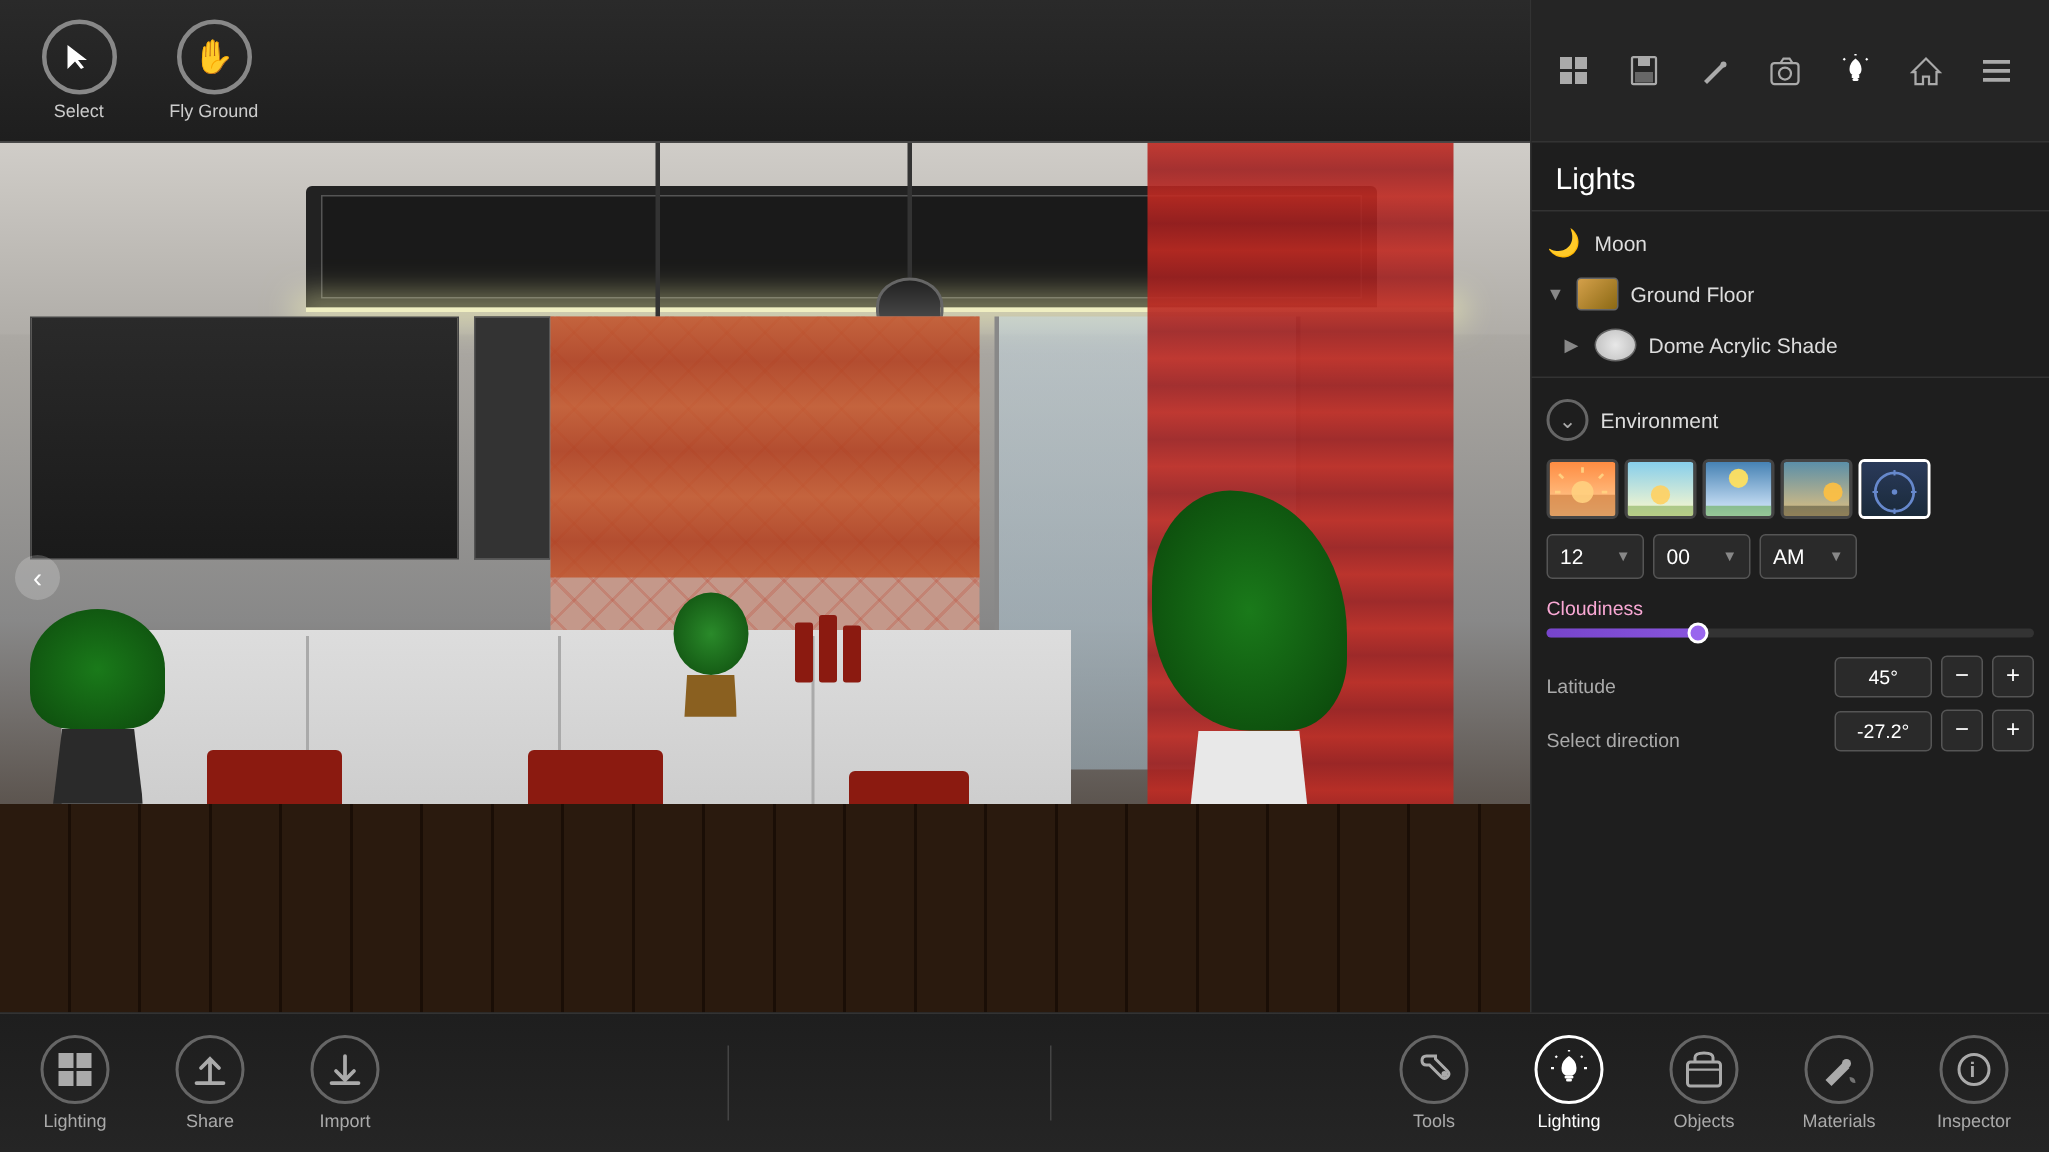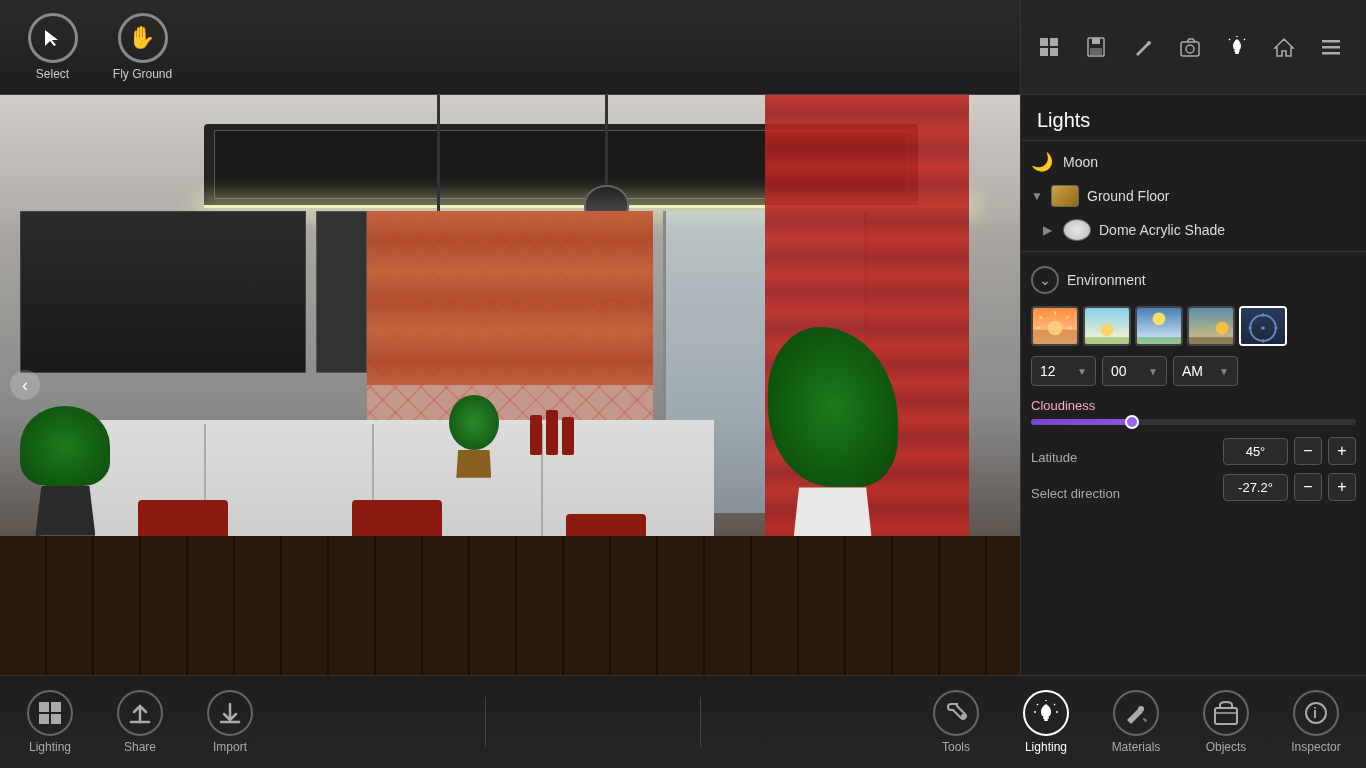--- a/index.html
+++ b/index.html
@@ -746,36 +746,36 @@
           <line x1="21" y1="5" x2="22" y2="4" stroke="white" stroke-width="1.5"></line>
           <line x1="3" y1="12" x2="1" y2="12" stroke="white" stroke-width="1.5"></line>
           <line x1="23" y1="12" x2="25" y2="12" stroke="white" stroke-width="1.5"></line>
         </svg>
       </div>
       <span>Lighting</span>
     </div>
     <div class="bottom-btn">
       <div class="btn-icon-circle">
         <svg width="26" height="26" viewBox="0 0 26 26" fill="none">
+          <rect x="2" y="8" width="22" height="16" rx="2" stroke="#aaa" stroke-width="2"></rect>
+          <path d="M7 8 L7 5 Q7 2 13 2 Q19 2 19 5 L19 8" stroke="#aaa" stroke-width="2"></path>
+          <line x1="2" y1="13" x2="24" y2="13" stroke="#aaa" stroke-width="1.5"></line>
+        </svg>
+      </div>
+      <span>Objects</span>
+    </div>
+    <div class="bottom-btn">
+      <div class="btn-icon-circle">
+        <svg width="26" height="26" viewBox="0 0 26 26" fill="none">
           <path d="M4 20 L16 8 L20 12 L8 24 Z" fill="#aaa"></path>
           <circle cx="18" cy="9" r="3" fill="#aaa"></circle>
           <path d="M20 18 Q24 18 24 22 Q20 22 20 18 Z" fill="#aaa" opacity="0.6"></path>
         </svg>
       </div>
       <span>Materials</span>
-    </div>
-    <div class="bottom-btn">
-      <div class="btn-icon-circle">
-        <svg width="26" height="26" viewBox="0 0 26 26" fill="none">
-          <rect x="2" y="8" width="22" height="16" rx="2" stroke="#aaa" stroke-width="2"></rect>
-          <path d="M7 8 L7 5 Q7 2 13 2 Q19 2 19 5 L19 8" stroke="#aaa" stroke-width="2"></path>
-          <line x1="2" y1="13" x2="24" y2="13" stroke="#aaa" stroke-width="1.5"></line>
-        </svg>
-      </div>
-      <span>Objects</span>
     </div>
     <div class="bottom-btn">
       <div class="btn-icon-circle">
         <svg width="26" height="26" viewBox="0 0 26 26" fill="none">
           <circle cx="13" cy="13" r="10" stroke="#aaa" stroke-width="2"></circle>
           <text x="10" y="18" font-size="14" fill="#aaa" font-weight="bold">i</text>
         </svg>
       </div>
       <span>Inspector</span>
     </div>

